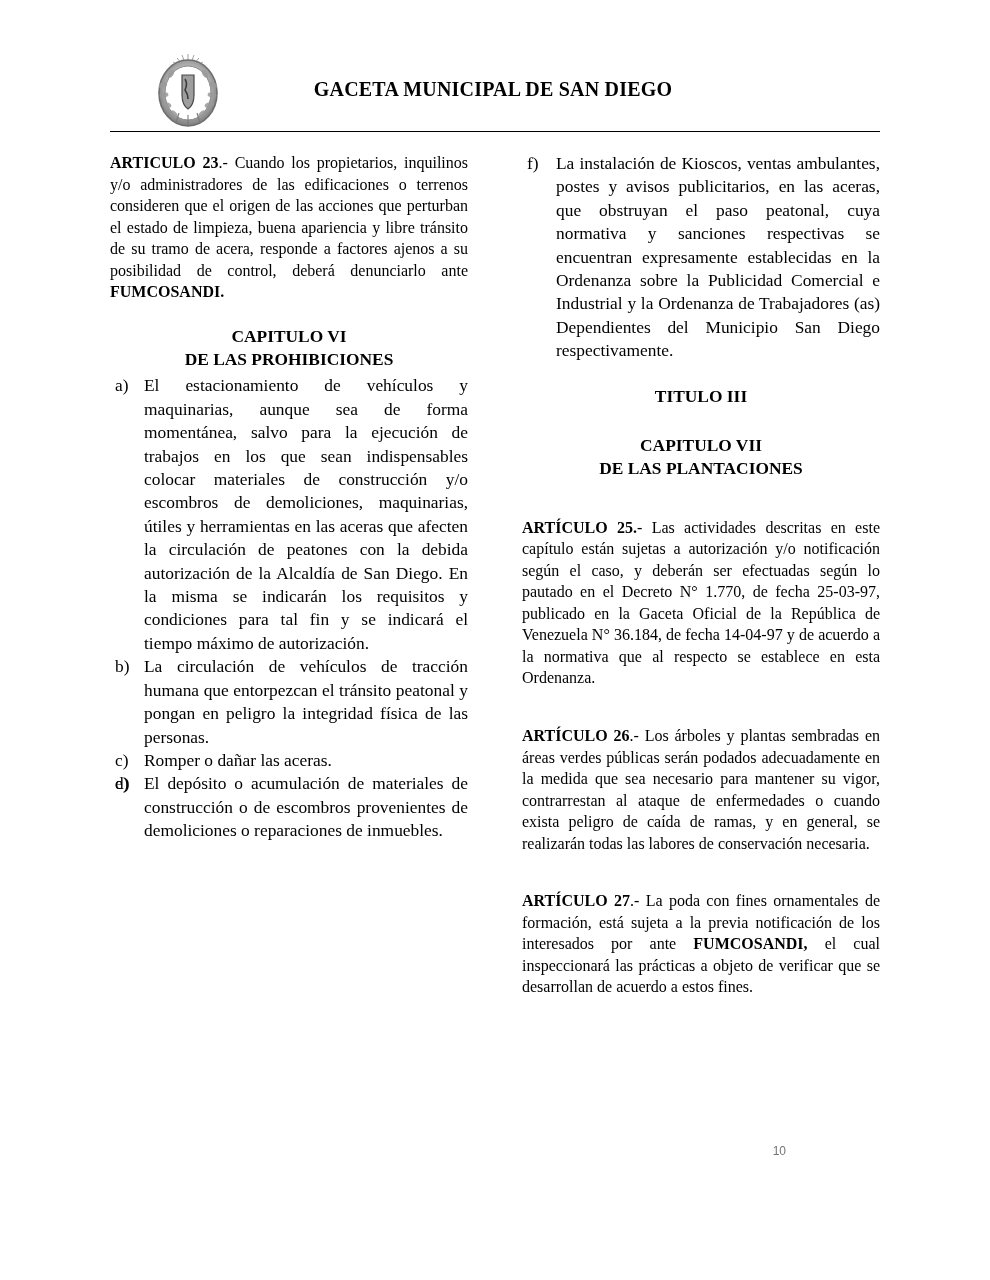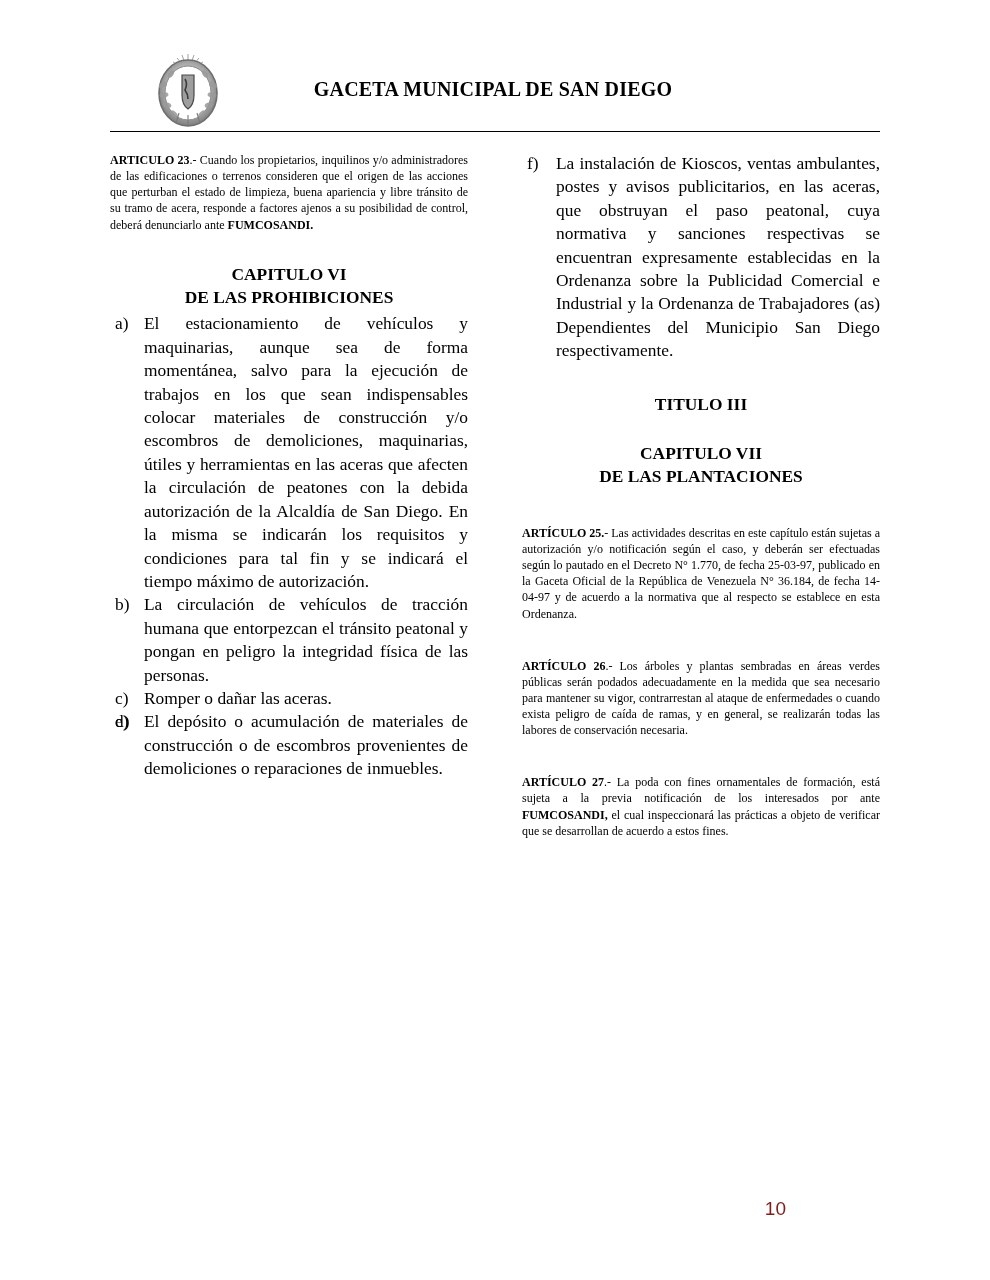--- a/index.html
+++ b/index.html
@@ -70,39 +70,39 @@
     display: flex;
     gap: 54px;
   }
   .col {
     width: 358px;
     flex: 0 0 358px;
   }
 
   p.body {
     margin: 0 0 0 0;
-    font-size: 12px;
+    font-size: 16px;
     line-height: 1.345;
     text-align: justify;
     text-justify: inter-word;
     hyphens: none;
   }
   p.body.gap-top { margin-top: 17px; }
   p.body.gap-top-lg { margin-top: 36px; }
 
   .b { font-weight: bold; }
 
   
   .heading-block {
     text-align: center;
     font-weight: bold;
     font-size: 17.4px;
     line-height: 1.345;
   }
-  .heading-block.space-before { margin-top: 30px; }
+  .heading-block.space-before { margin-top: 22px; }
   .heading-block.space-before-sm { margin-top: 26px; }
   .heading-line { display: block; }
 
   
   ul.letter-list {
     list-style: none;
     margin: 3px 0 0 0;
     padding: 0;
   }
   ul.letter-list li {
@@ -120,24 +120,24 @@
     top: 0;
     width: 26px;
     text-align: left;
     font-weight: normal;
   }
 
   
   .page-number {
     position: absolute;
     right: 108px;
-    top: 1198px;
+    top: 1144px;
     font-family: "Liberation Sans", "DejaVu Sans", sans-serif;
-    font-size: 19px;
-    color: #7f1d1d;
+    font-size: 12px;
+    color: #737373;
   }
 </style>
 </head>
 <body>
 
 <div class="page">
 
   <div class="header">
     <div class="header-inner">
       <div class="emblem">

